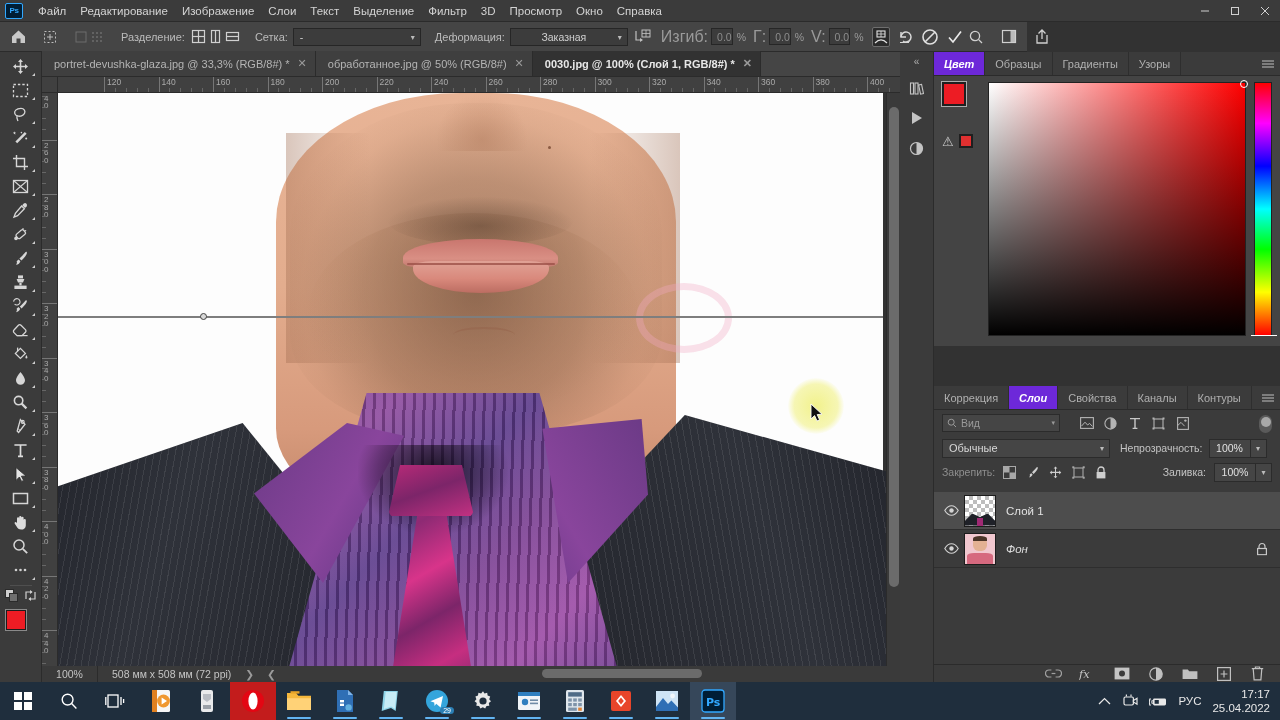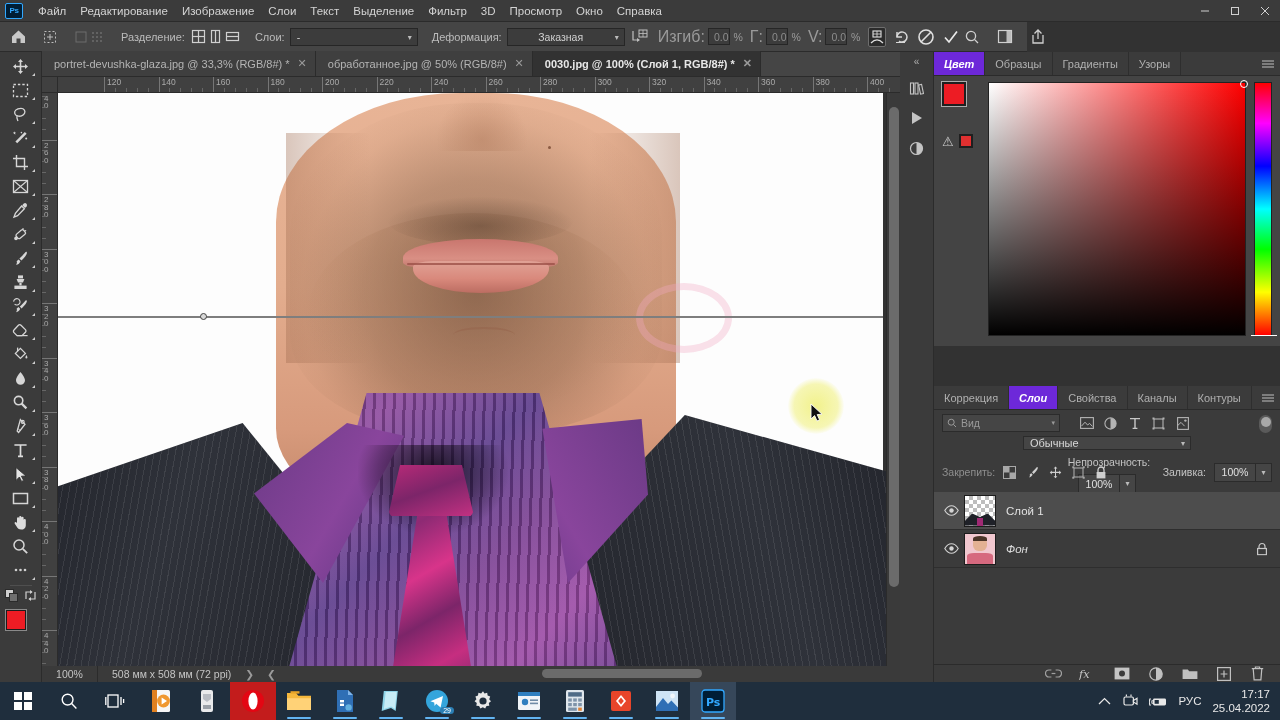--- a/index.html
+++ b/index.html
@@ -386,21 +386,21 @@
   .fi { width: 15px; height: 15px; display: flex; align-items: center; justify-content: center; }
   .toggle-pill {
     position: absolute; right: 8px; top: 5px; width: 13px; height: 18px;
     background: #5a5a5a; border-radius: 7px;
   }
   .toggle-pill::after {
     content: ''; position: absolute; left: 1.5px; top: 1.5px;
     width: 10px; height: 10px; border-radius: 50%; background: #a8a8a8;
   }
   .lay-row2 {
-    display: flex; align-items: center; height: 24px; padding: 0 8px; gap: 6px; flex-direction: column;
+    display: flex; align-items: center; height: 24px; padding: 0 8px; gap: 6px;
   }
   .blend-select {
     background: #454545; border: 1px solid #2b2b2b; height: 19px; width: 168px;
     display: flex; align-items: center; padding: 0 16px 0 6px;
     font-size: 11px; color: #d8d8d8; position: relative;
   }
   .opacity-label { font-size: 10.5px; color: #c4c4c4; margin-left: 4px; }
   .num-field {
     background: #454545; border: 1px solid #2b2b2b; height: 19px; width: 42px;
     display: flex; align-items: center; justify-content: center;
@@ -578,21 +578,21 @@
           <line x1="7.5" y1="1.5" x2="7.5" y2="13.5" stroke="#d0d0d0" stroke-width="1.2"></line>
         </svg>
     </div>
     <div class="opt-icon-btn">
       <svg width="15" height="15" viewBox="0 0 15 15">
           <rect x="1.5" y="3.5" width="12" height="8" fill="none" stroke="#d0d0d0" stroke-width="1.2"></rect>
           <line x1="1.5" y1="7.5" x2="13.5" y2="7.5" stroke="#d0d0d0" stroke-width="1.2"></line>
         </svg>
     </div>
     <div class="opt-sep"></div>
-    <span class="opt-label">Слои:</span>
+    <span class="opt-label">Сетка:</span>
     <div class="opt-select" style="min-width:128px;">
       <span style="margin-right:auto;">-</span>
       <span class="caret">▾</span>
     </div>
     <div class="opt-sep"></div>
     <span class="opt-label">Деформация:</span>
     <div class="opt-select" style="min-width:118px;">
       <span style="margin:0 auto;">Заказная</span>
       <span class="caret">▾</span>
     </div>

